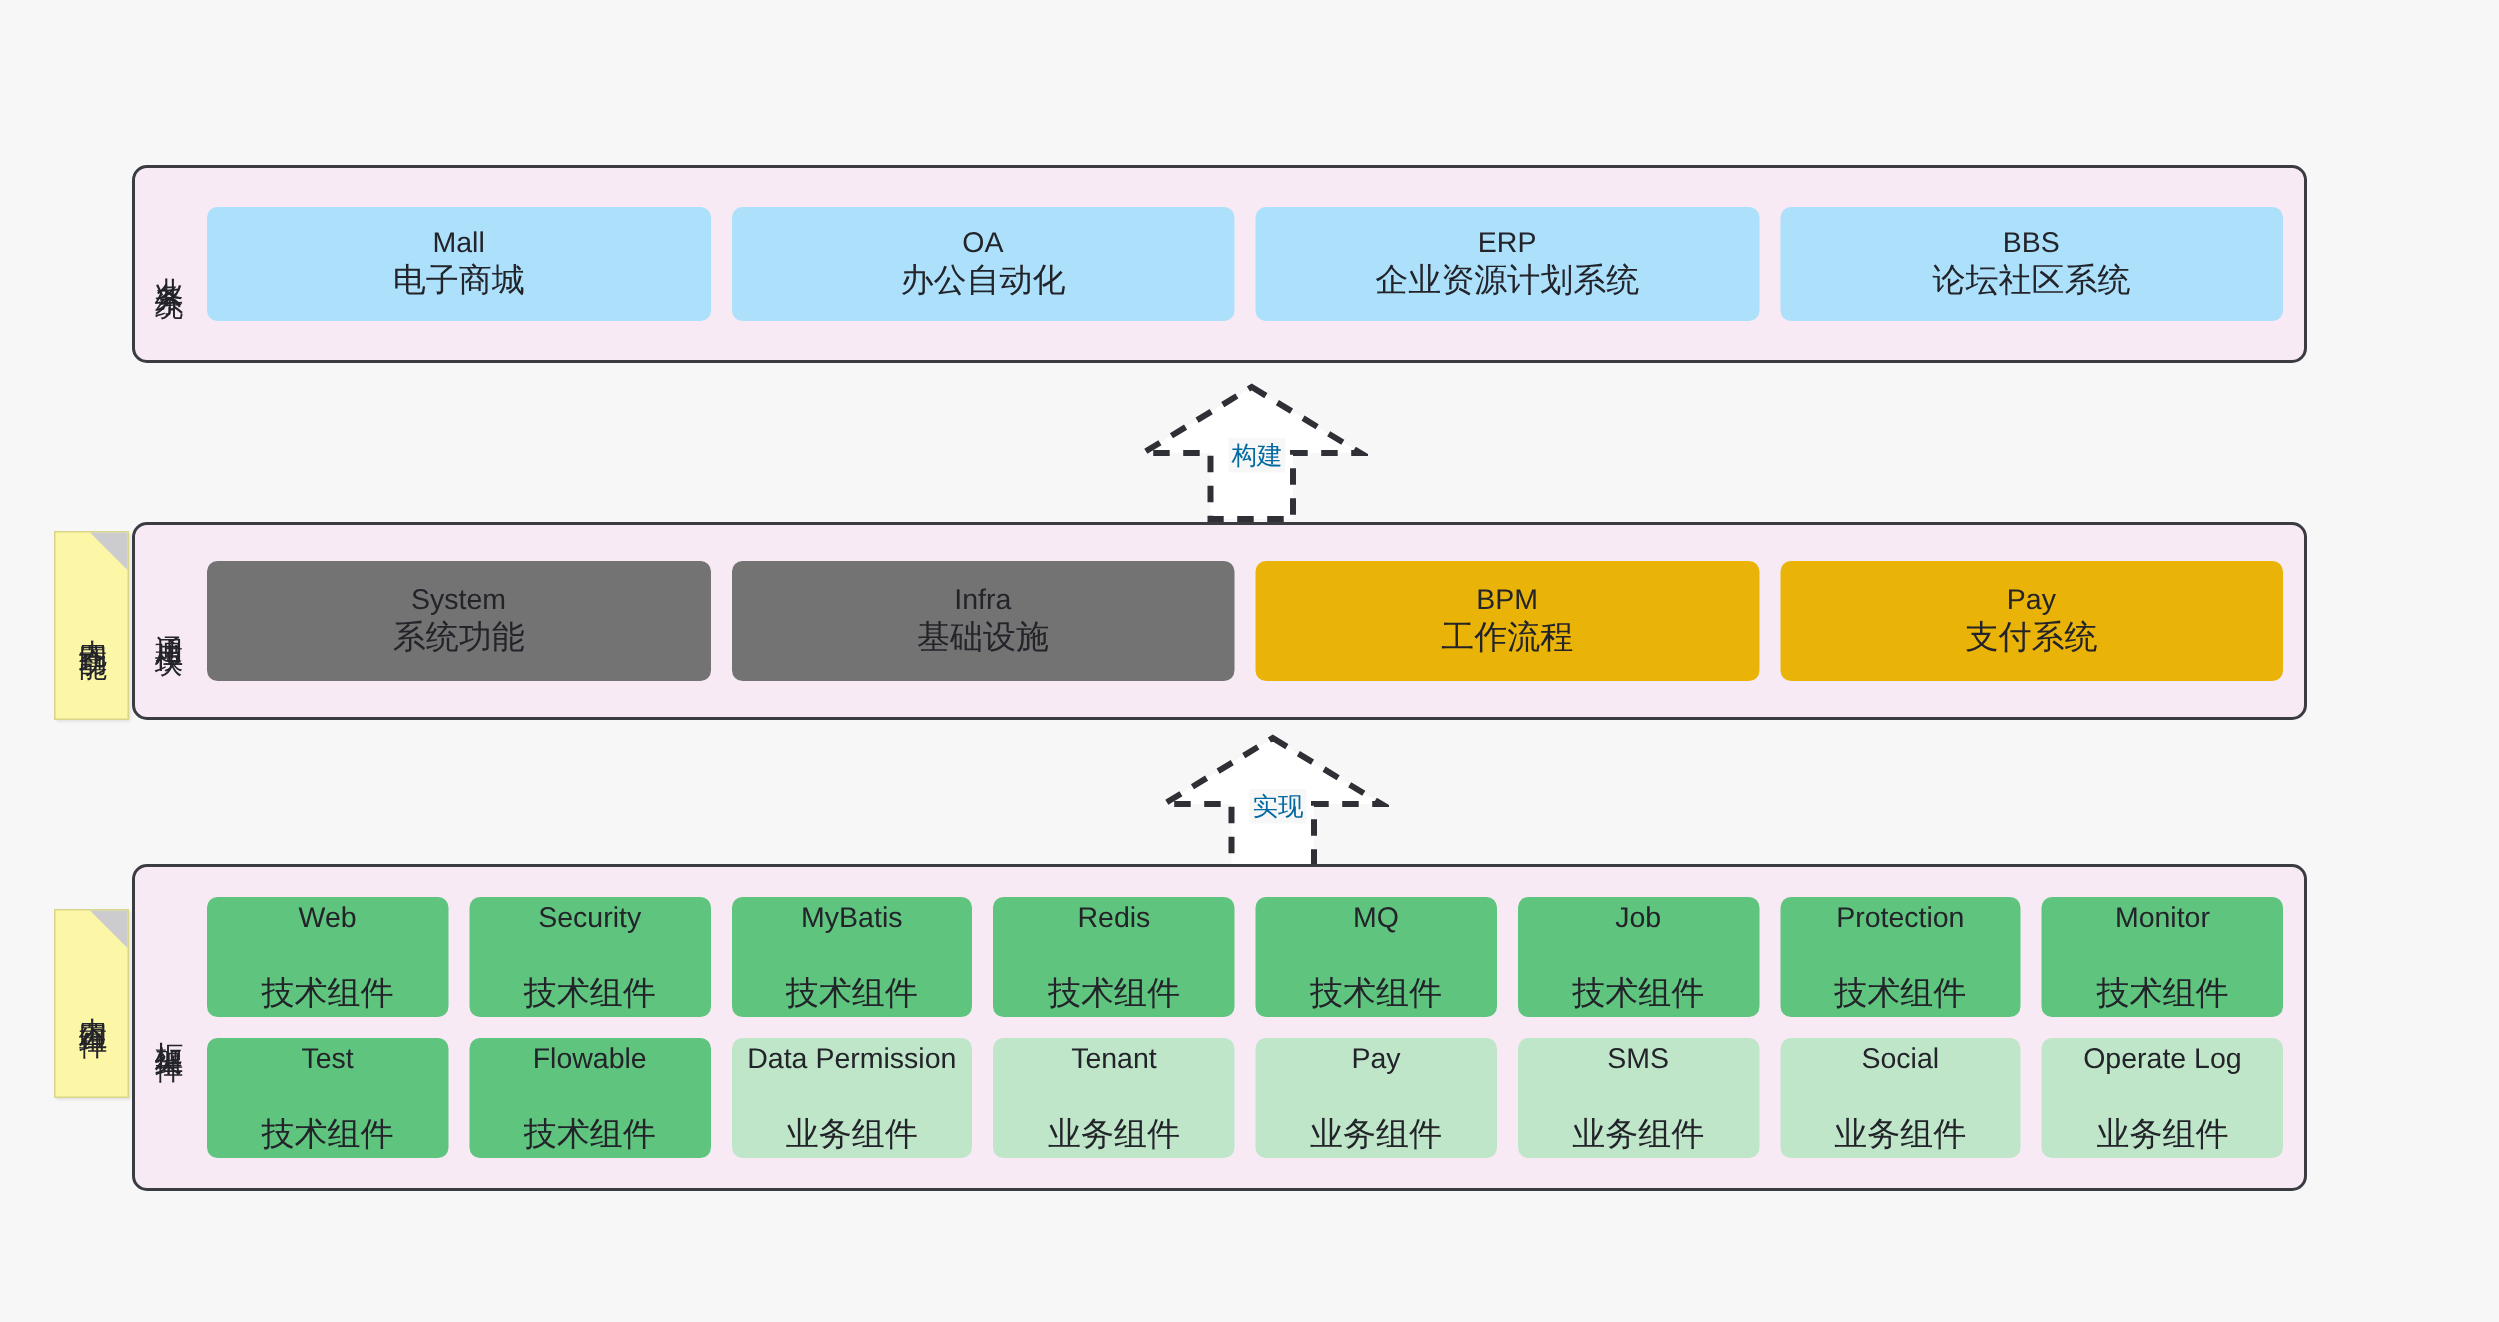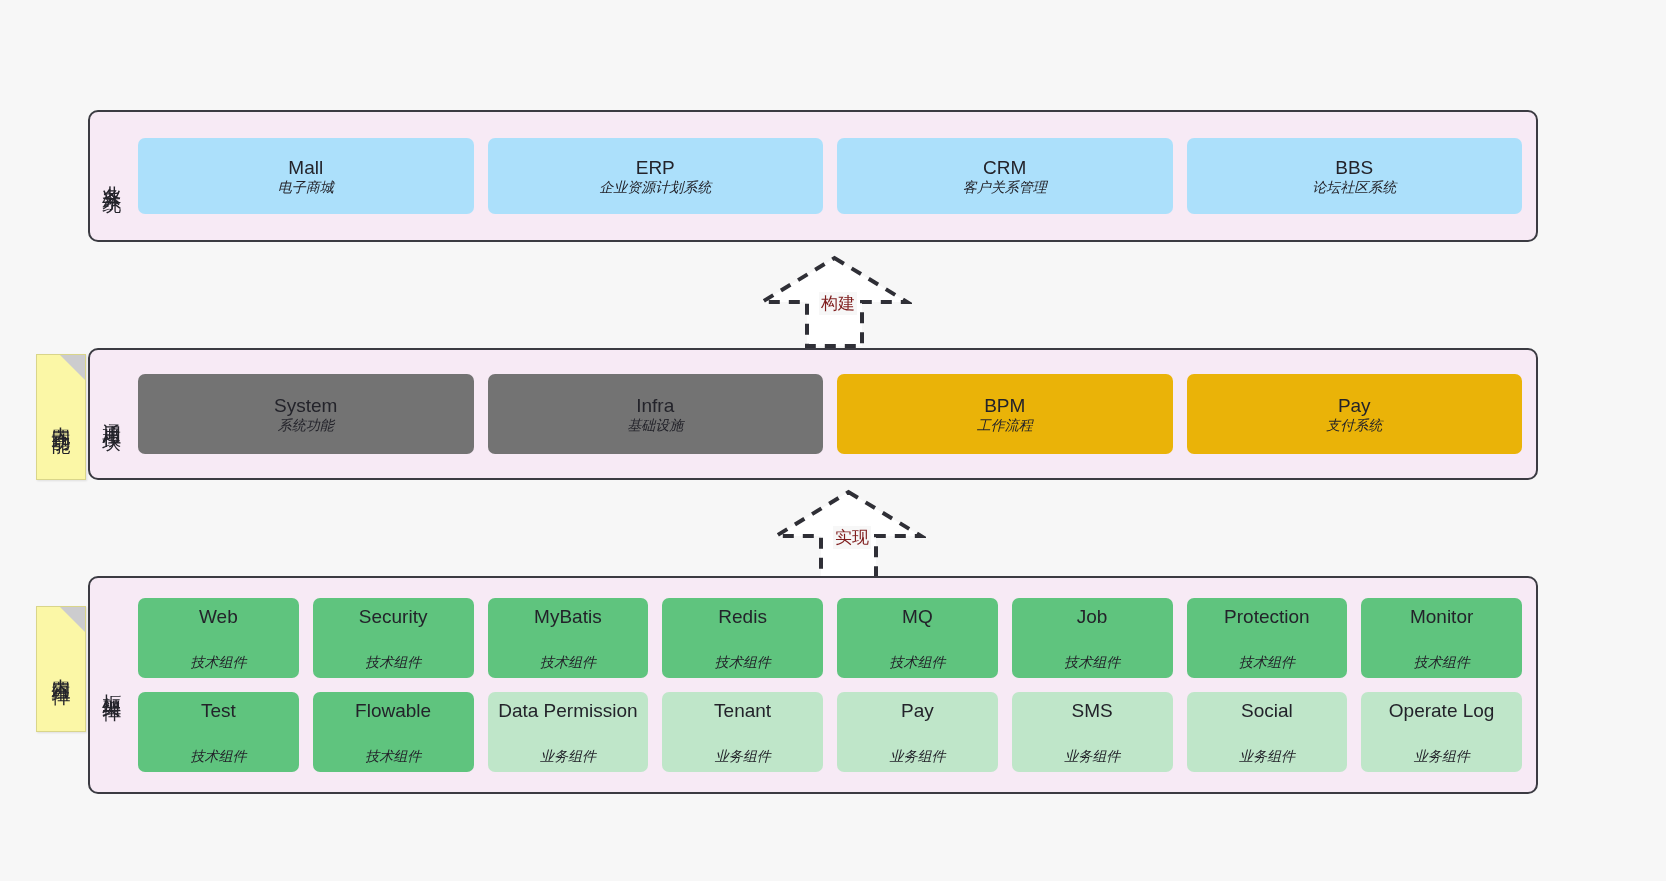--- a/index.html
+++ b/index.html
@@ -51,21 +51,21 @@
     border-radius: 7px;
     display: flex;
     flex-direction: column;
     align-items: center;
     justify-content: center;
     text-align: center;
     color: #23232a;
     line-height: 1.22;
   }
   .cell .en { font-size: 19px; }
-  .cell .cn { font-size: 14px; font-style: italic; }
+  .cell .cn { font-size: 22px; }
 
   
   #band-business { left: 88px; top: 110px; width: 1450px; height: 132px; }
   #band-business .cell { height: 76px; background: #ace0fb; }
 
   
   #band-modules { left: 88px; top: 348px; width: 1450px; height: 132px; }
   #band-modules .cell { height: 80px; }
   .c-red   { background: #737373; }
   .c-pink  { background: #eab308; }
@@ -103,21 +103,21 @@
   #note-features   { left: 36px; top: 354px; height: 126px; }
   #note-components { left: 36px; top: 606px; height: 126px; }
 
   
   .arrow { position: absolute; }
   #arrow-build  { left: 757px; top: 254px; width: 155px; height: 96px; }
   #arrow-impl   { left: 771px; top: 488px; width: 155px; height: 96px; }
   .arrow-label {
     position: absolute;
     font-size: 17px;
-    color: #7f1d1d;
+    color: #0369a1;
     background: #f7f7f7;
     padding: 0 2px;
     white-space: nowrap;
   }
   #arrow-build .arrow-label { left: 62px; top: 38px; }
   #arrow-impl  .arrow-label { left: 62px; top: 38px; }
 </style>
 </head>
 <body>
 
@@ -125,26 +125,26 @@
 
   <div class="band" id="band-business">
     <div class="band-title">业务系统</div>
     <div class="band-body">
       <div class="row">
         <div class="cell">
           <span class="en">Mall</span>
           <span class="cn">电子商城</span>
         </div>
         <div class="cell">
+          <span class="en">OA</span>
+          <span class="cn">办公自动化</span>
+        </div>
+        <div class="cell">
           <span class="en">ERP</span>
           <span class="cn">企业资源计划系统</span>
-        </div>
-        <div class="cell">
-          <span class="en">CRM</span>
-          <span class="cn">客户关系管理</span>
         </div>
         <div class="cell">
           <span class="en">BBS</span>
           <span class="cn">论坛社区系统</span>
         </div>
       </div>
     </div>
   </div>
 
   <div class="arrow" id="arrow-build">

